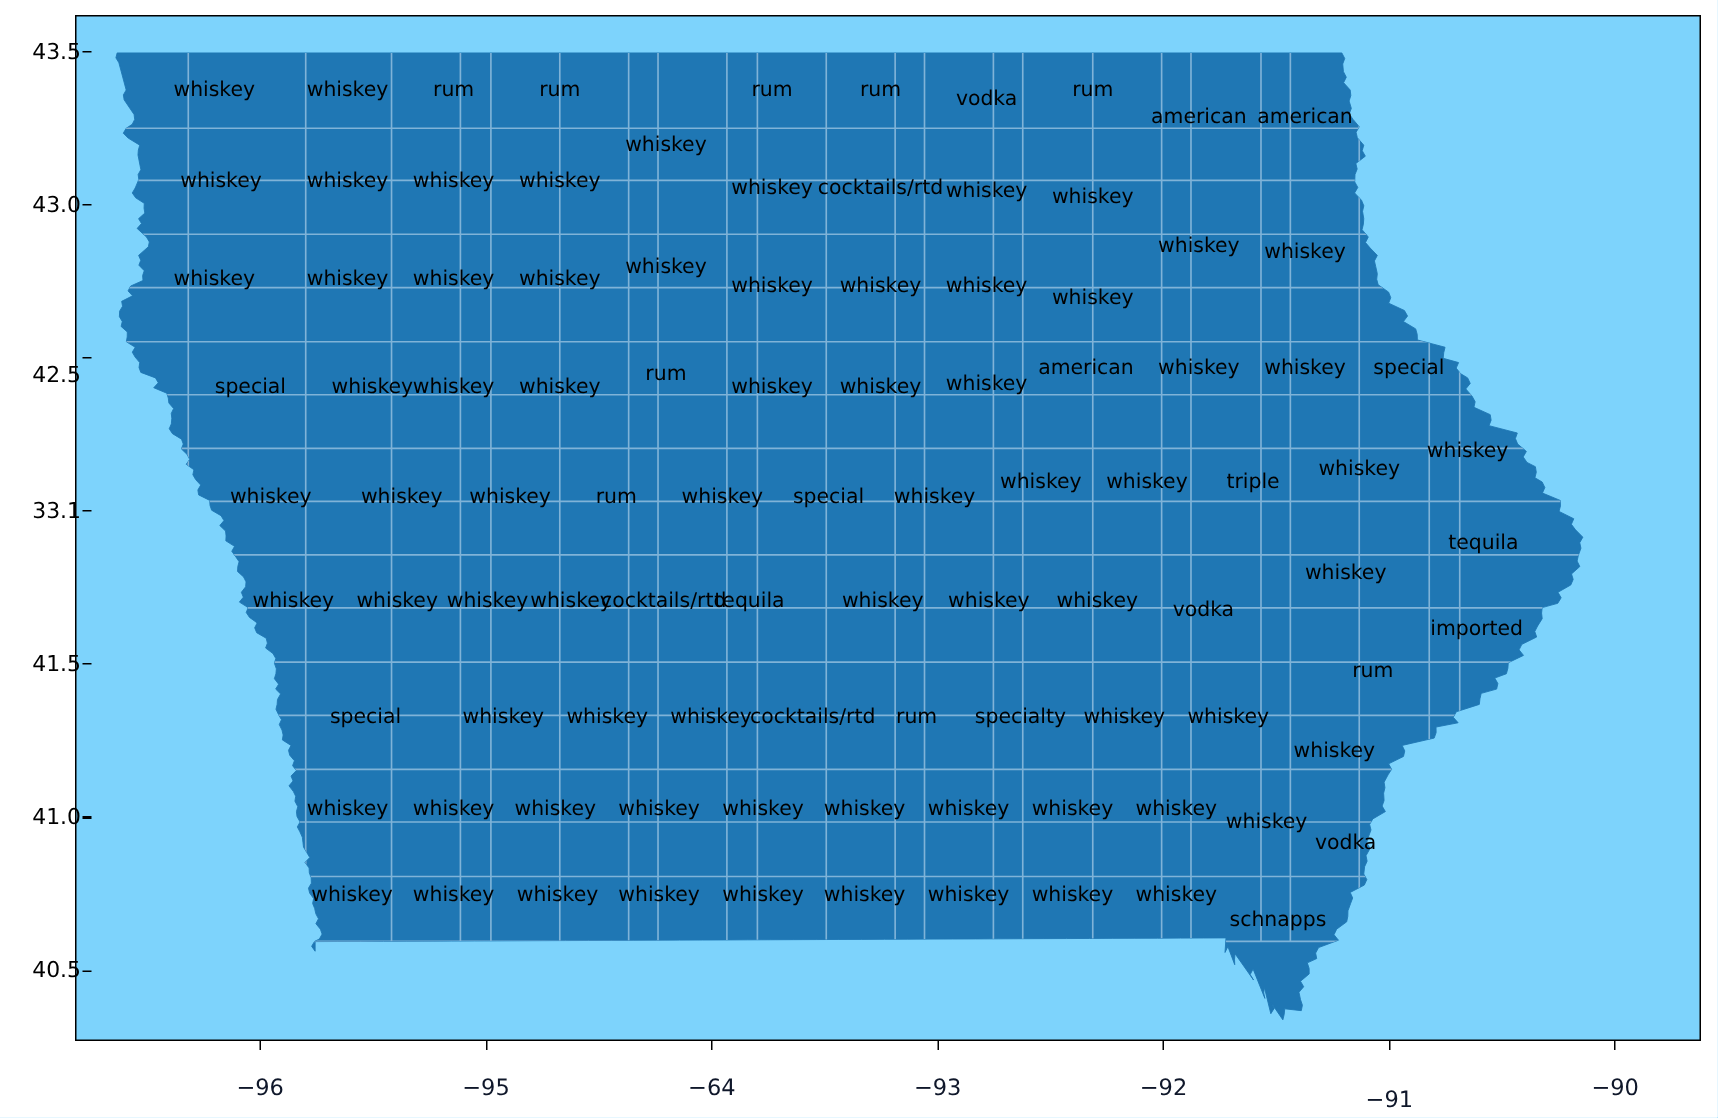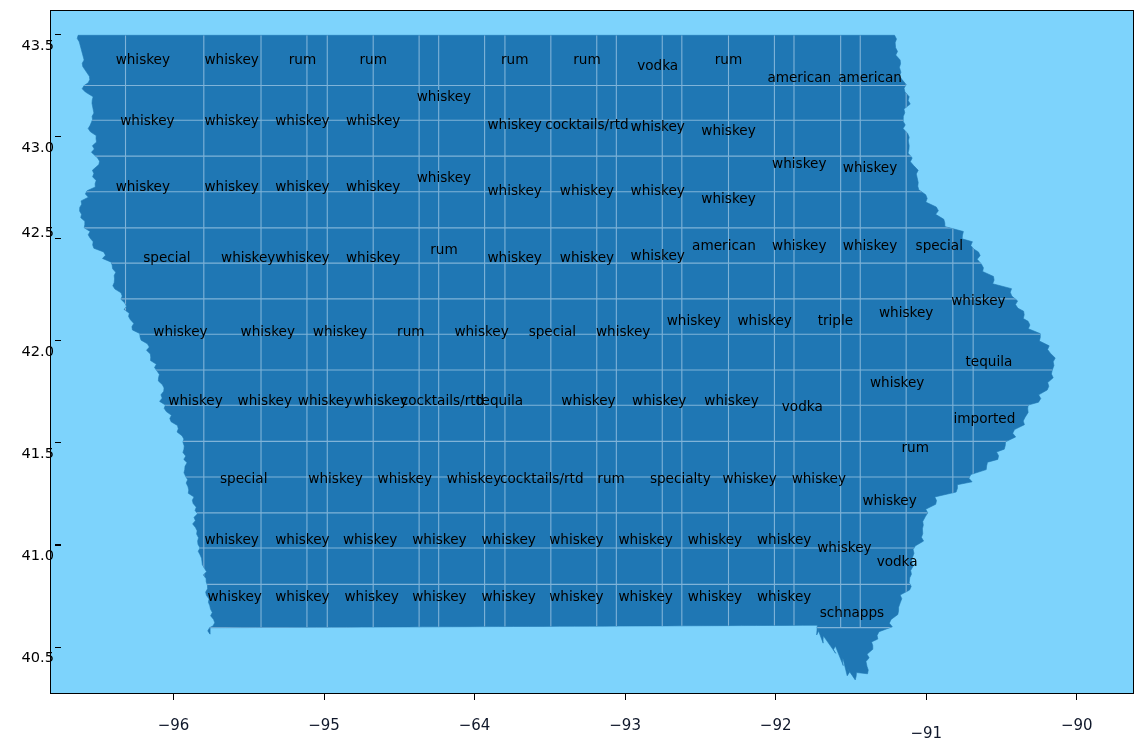--- a/index.html
+++ b/index.html
@@ -2,21 +2,21 @@
 <html><head>
 <meta charset="utf-8">
 <style>
   html,body{margin:0;padding:0;background:#ffffff;}
   body{width:1145px;height:745px;font-family:"DejaVu Sans",sans-serif;overflow:hidden;}
   #figure{position:relative;width:1145px;height:745px;background:#ffffff;}
   #axes{position:absolute;left:50px;top:10px;width:1084px;height:684px;
         background:#7dd3fc;border:1.1px solid #000000;box-sizing:border-box;}
   #mapsvg{position:absolute;left:0;top:0;width:1084px;height:684px;display:block;}
   .ytick{position:absolute;right:1091px;transform:translateY(-50%);
-         font-size:14.6px;color:#000;white-space:nowrap;text-align:right;margin-top:9px;}
+         font-size:14.6px;color:#000;white-space:nowrap;text-align:right;}
   .ytickmark{position:absolute;right:1084px;width:6px;height:1.1px;background:#000;}
   .xtick{position:absolute;top:716px;transform:translateX(-50%);
          font-size:15px;color:#0f172a;white-space:nowrap;}
   .xtickmark{position:absolute;top:694px;width:1.1px;height:6px;background:#000;}
   .tickwrap{position:absolute;left:0;top:0;width:1145px;height:745px;}
   .clabel{font-family:"DejaVu Sans",sans-serif;font-size:13.6px;fill:#000000;
           text-anchor:middle;dominant-baseline:middle;}
 </style>
 </head>
 <body>
@@ -524,23 +524,23 @@
   </div>
 
   <div class="tickwrap">
     <div id="yticks">
         <div class="ytick" style="top: 647.039px;">40.5</div>
         <div class="ytickmark" style="top: 646.539px;"></div>
         <div class="ytick" style="top: 544.949px;">41.0</div>
         <div class="ytickmark" style="top: 544.449px;"></div>
         <div class="ytick" style="top: 442.86px;">41.5</div>
         <div class="ytickmark" style="top: 442.36px;"></div>
-        <div class="ytick" style="top: 340.77px;">42.0</div>
+        <div class="ytick" style="top: 340.77px;">33.1</div>
         <div class="ytickmark" style="top: 340.27px;"></div>
-        <div class="ytick" style="top: 222px;">42.5</div>
+        <div class="ytick" style="top: 250px;">42.5</div>
         <div class="ytickmark" style="top: 238.181px;"></div>
         <div class="ytick" style="top: 136.591px;">43.0</div>
         <div class="ytickmark" style="top: 136.091px;"></div>
         <div class="ytick" style="top: 34.5015px;">43.5</div>
         <div class="ytickmark" style="top: 34.0015px;"></div>
       </div>
     <div id="xticks">
         <div class="xtick" style="left: 173.456px;">−96</div>
         <div class="xtickmark" style="left: 172.956px;"></div>
         <div class="xtick" style="left: 324.011px; text-align: center;">−95</div>

